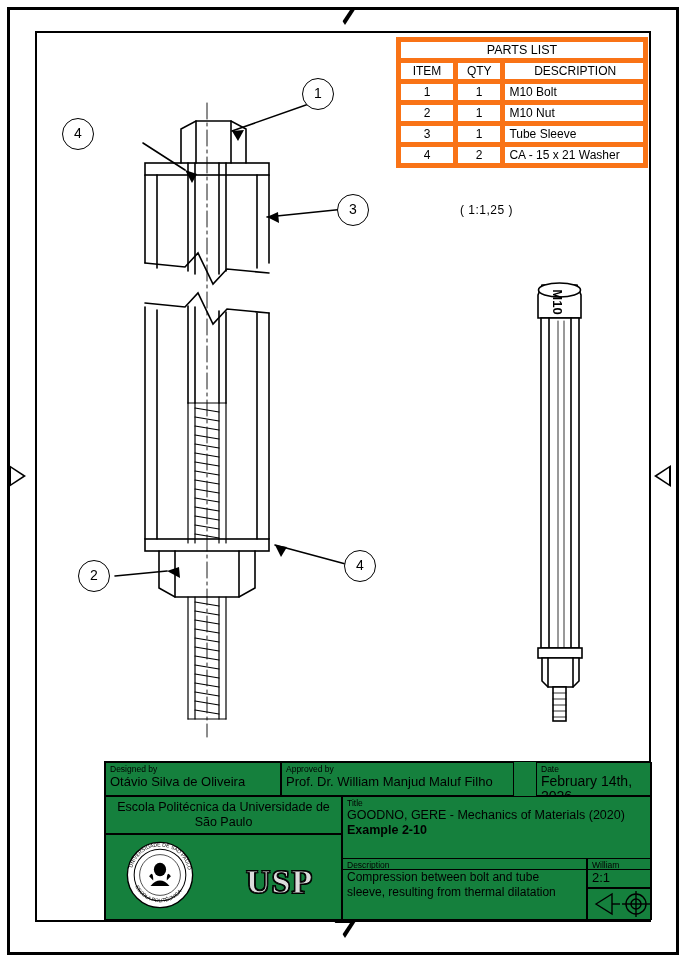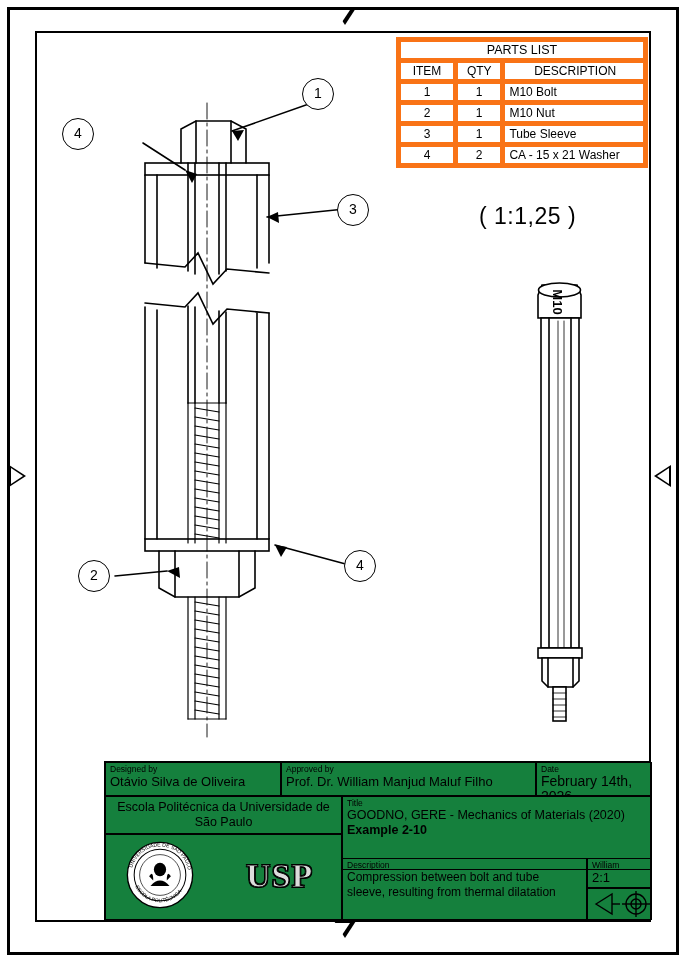--- a/index.html
+++ b/index.html
@@ -115,23 +115,23 @@
     font-size: 12.5px;
   }
   .parts-list .col-item { width: 56px; }
   .parts-list .col-qty  { width: 44px; }
   .parts-list .col-desc { width: 152px; text-align: left; padding-left: 4px;}
   .parts-list .hdr-desc { text-align: center; }
 
   
   .scale-note {
     position: absolute;
-    left: 479px;
+    left: 460px;
     top: 203px;
-    font-size: 23px;
+    font-size: 12px;
     letter-spacing: 0.5px;
   }
 
   
   .balloon {
     position: absolute;
     width: 30px;
     height: 30px;
     border: 1.6px solid #000;
     border-radius: 50%;
@@ -176,21 +176,21 @@
   .usp-seal {
     position: absolute;
     left: 20px;
     top: 6px;
     width: 68px;
     height: 68px;
   }
   .usp-word {
     position: absolute;
     left: 140px;
-    top: 22px;
+    top: 28px;
     font-family: "Liberation Serif", serif;
     font-size: 34px;
     font-weight: bold;
     letter-spacing: 1px;
     color: #dcdcdc;
     -webkit-text-stroke: 1px #000;
     text-shadow:
       -1px -1px 0 #000, 1px -1px 0 #000,
       -1px 1px 0 #000, 1px 1px 0 #000;
   }
@@ -383,21 +383,21 @@
   <div class="balloon" style="left:337px; top:194px;">3</div>
   <div class="balloon" style="left:78px; top:560px;">2</div>
   <div class="balloon" style="left:344px; top:550px;">4</div>
 
   <div class="title-block">
 
     <div class="tb-cell" style="left:0; top:0; width:176px; height:34px;">
       <span class="tb-label">Designed by</span>
       <span class="tb-value">Otávio Silva de Oliveira</span>
     </div>
-    <div class="tb-cell" style="left:176px; top:0; width:255px; height:34px;">
+    <div class="tb-cell" style="left:176px; top:0; width:233px; height:34px;">
       <span class="tb-label">Approved by</span>
       <span class="tb-value">Prof. Dr. William Manjud Maluf Filho</span>
     </div>
     <div class="tb-cell" style="left:431px; top:0; width:116px; height:34px;">
       <span class="tb-label">Date</span>
       <span class="tb-value small">February 14th, 2026</span>
     </div>
 
     <div class="tb-cell" style="left:0; top:34px; width:237px; height:38px; display:flex; align-items:center; justify-content:center;">
       <span class="tb-value center" style="font-size:12.5px; line-height:15px;">Escola Politécnica da Universidade de São Paulo</span>

